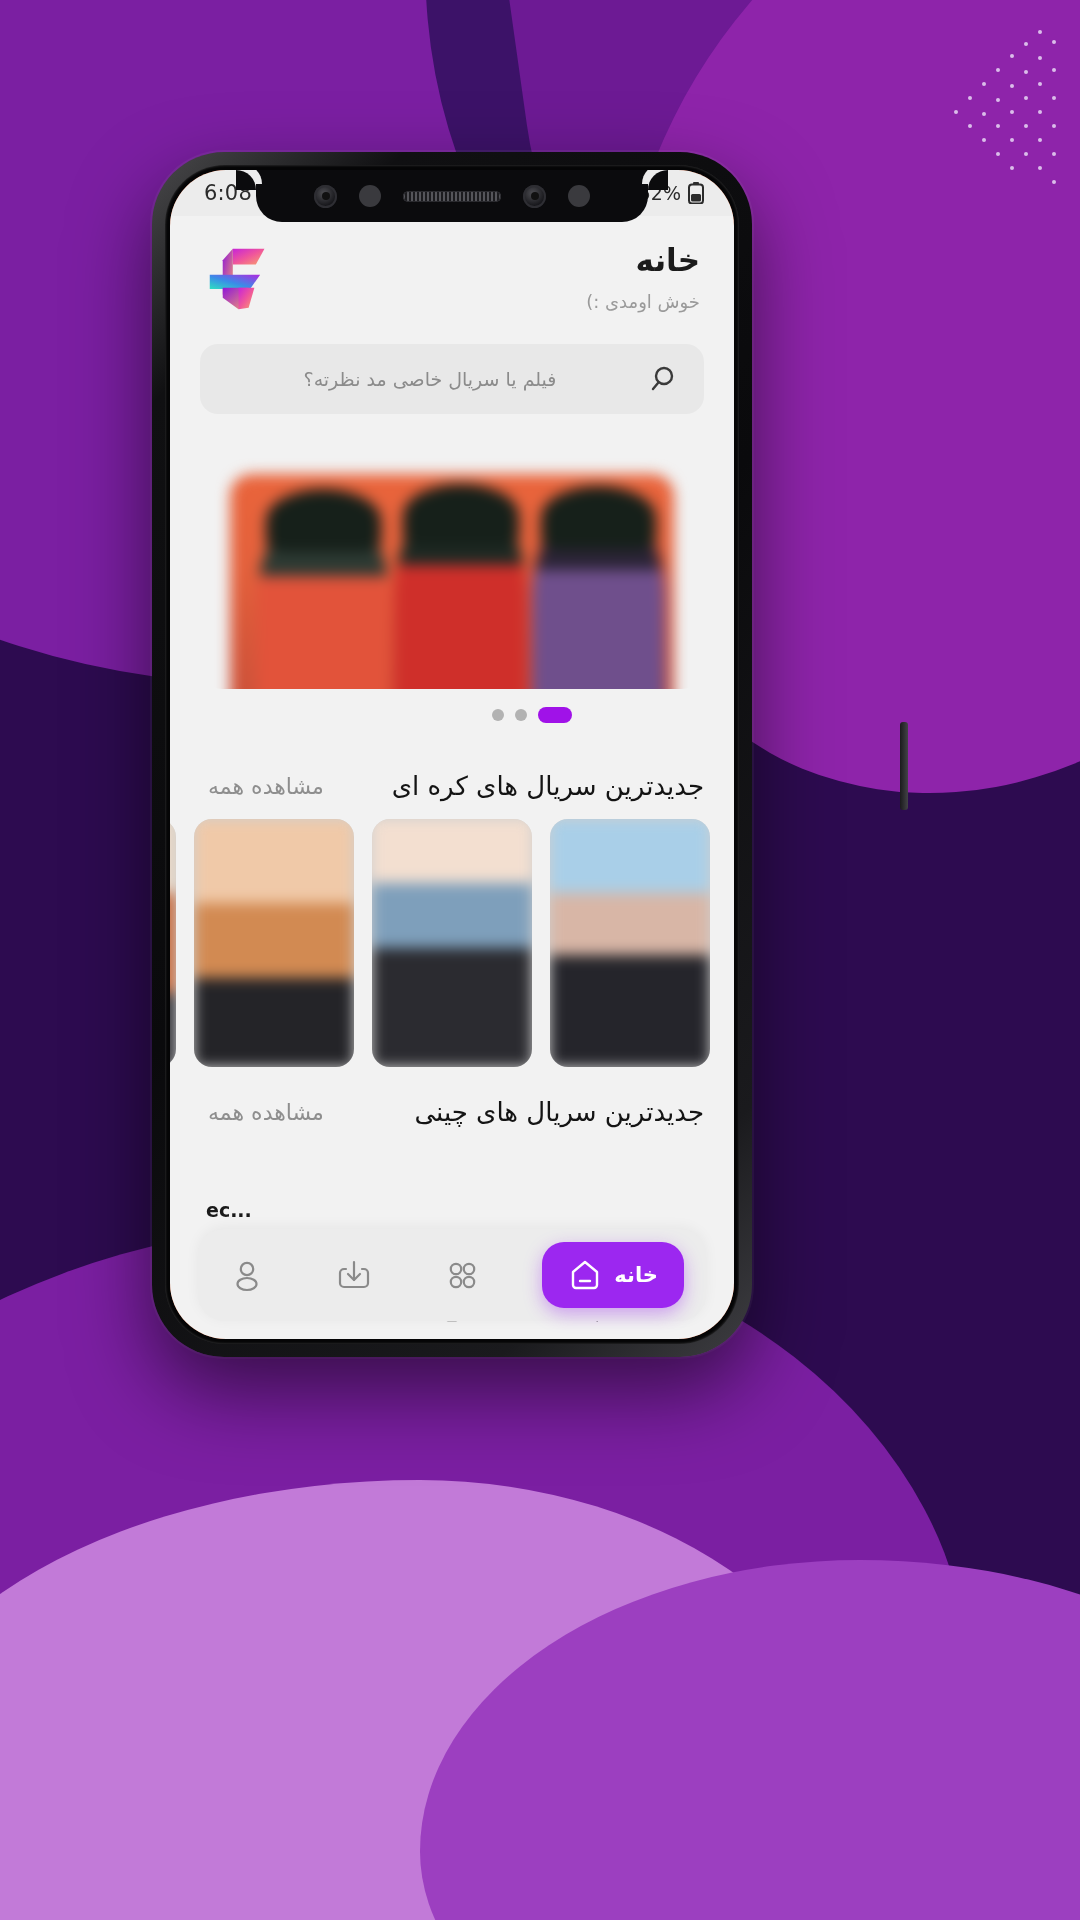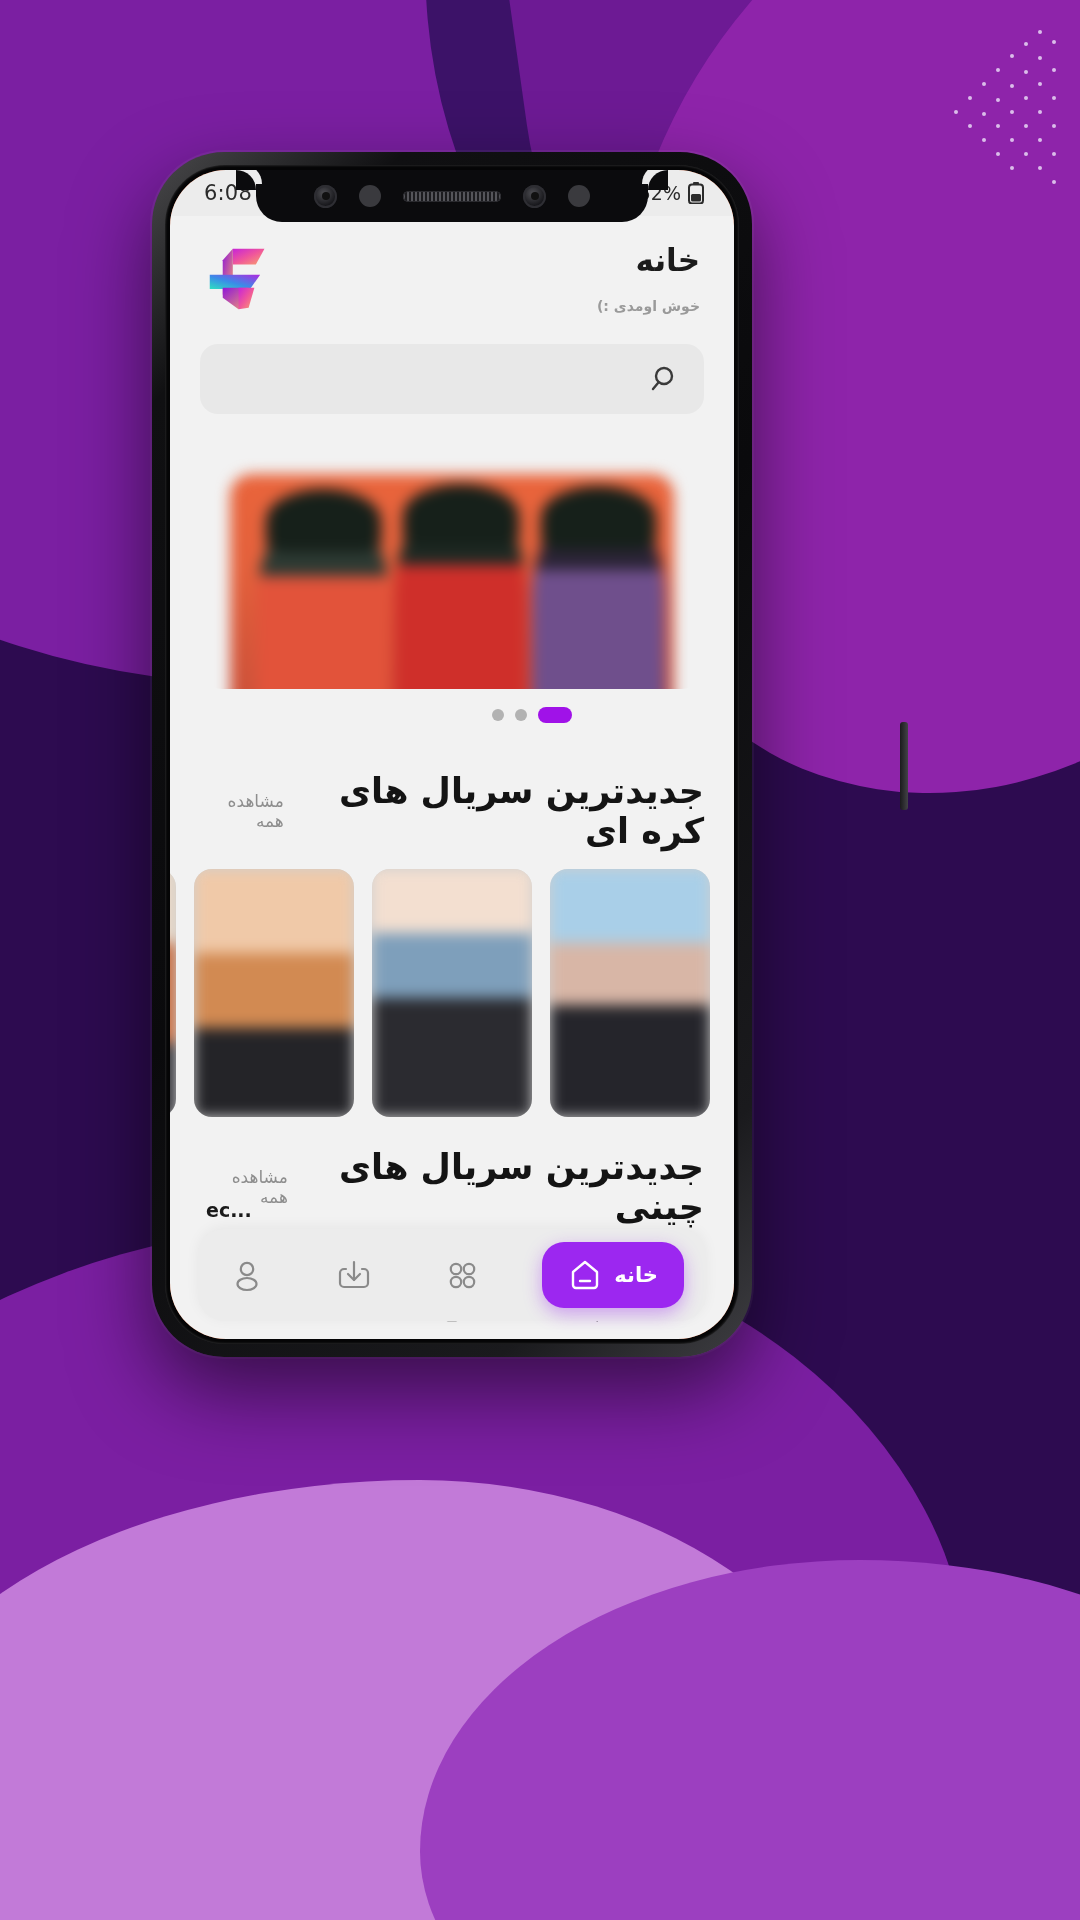--- a/index.html
+++ b/index.html
@@ -115,21 +115,21 @@
     position:absolute; left:0; right:0; top:46px; bottom:56px;
     background:#f2f2f2; overflow:hidden;
   }
   .app-header {
     display:flex; align-items:flex-start; justify-content:space-between;
     padding:26px 34px 6px 34px;
   }
   .logo { width:72px; height:74px; }
   .head-text { text-align:right; direction:rtl; }
   .head-title { font-size:31px; font-weight:bold; color:#1b1b1b; line-height:1.2; }
-  .head-sub { font-size:14px; color:#9a9a9a; margin-top:19px;font-weight:bold; }
+  .head-sub { font-size:18px; color:#9a9a9a; margin-top:12px; }
 
   
   .search {
     margin:22px 30px 0 30px; height:70px; border-radius:18px;
     background:#e8e8e8; display:flex; align-items:center;
     padding:0 26px; direction:rtl; gap:14px;
   }
   .search-ph { font-size:19px; color:#8b8b8b; flex:1; text-align:center; }
 
   
@@ -167,22 +167,22 @@
     position:relative; background:#ded8d6; }
   .a1 { background:radial-gradient(ellipse at 50% 40%,#f0cdbc 0 28%,#4a2a22 29% 62%,#e9dcd6 63%); }
   .a2 { background:radial-gradient(ellipse at 50% 42%,#f2d3c2 0 26%,#3b2a26 27% 58%,#efe7e3 59%); }
   .a3 { background:radial-gradient(ellipse at 50% 40%,#f5d9c8 0 25%,#241f22 26% 60%,#e6ecf2 61%); }
   .actor-img > i { position:absolute; inset:0; filter:blur(6px); display:block; }
   .actor-name { font-size:19px; color:#1e1e1e; margin-top:16px; direction:ltr; }
 
   
   .sec-head { display:flex; align-items:center; justify-content:space-between;
     padding:34px 30px 0 30px; direction:rtl; }
-  .sec-title { font-size:35px; font-weight:bold; color:#141414; }
-  .sec-more { font-size:17px; color:#8e8e8e;margin-left:8px; }
+  .sec-title { font-size:26px; font-weight:normal; color:#141414; }
+  .sec-more { font-size:22px; color:#8e8e8e;margin-left:8px; }
 
   
   .posters { display:flex; gap:18px; padding:18px 0 0 0; direction:rtl;
     margin-right:-6px; }
   .poster { flex:0 0 auto; width:160px; height:248px; border-radius:18px;
     overflow:hidden; position:relative; background:#cfcfcf; }
   .poster i { position:absolute; inset:0; filter:blur(7px); }
   .p2 i { background:linear-gradient(180deg,#a9cfe8 0 30%,#d8b6a6 30% 55%,#25252b 55%); }
   .p3 i { background:linear-gradient(180deg,#f3dfd0 0 26%,#7e9fbb 26% 52%,#2b2b30 52%); }
   .p4 i { background:linear-gradient(180deg,#f0c9a8 0 34%,#d28a52 34% 64%,#242428 64%); }
@@ -345,20 +345,21 @@
           <div class="head-title">خانه</div>
           <div class="head-sub">خوش اومدی :)</div>
         </div>
       </div>
 
       <div class="search">
         <svg width="30" height="30" viewBox="0 0 30 30">
           <circle cx="16" cy="12" r="8" fill="none" stroke="#3a3a3a" stroke-width="2.4"></circle>
           <line x1="10" y1="19" x2="5" y2="25" stroke="#3a3a3a" stroke-width="2.4" stroke-linecap="round"></line>
         </svg>
+        <div class="search-ph">فیلم یا سریال خاصی مد نظرته؟</div>
       </div>
 
       <div class="hero-wrap">
         <div class="hero">
           <div class="hero-sky"></div>
           <div class="f1"></div>
               <div class="fh" style="left:8%;width:26%;top:6%"></div>
           <div class="f2"></div>
               <div class="fh" style="left:39%;width:26%;top:4%"></div>
           <div class="f3"></div>

